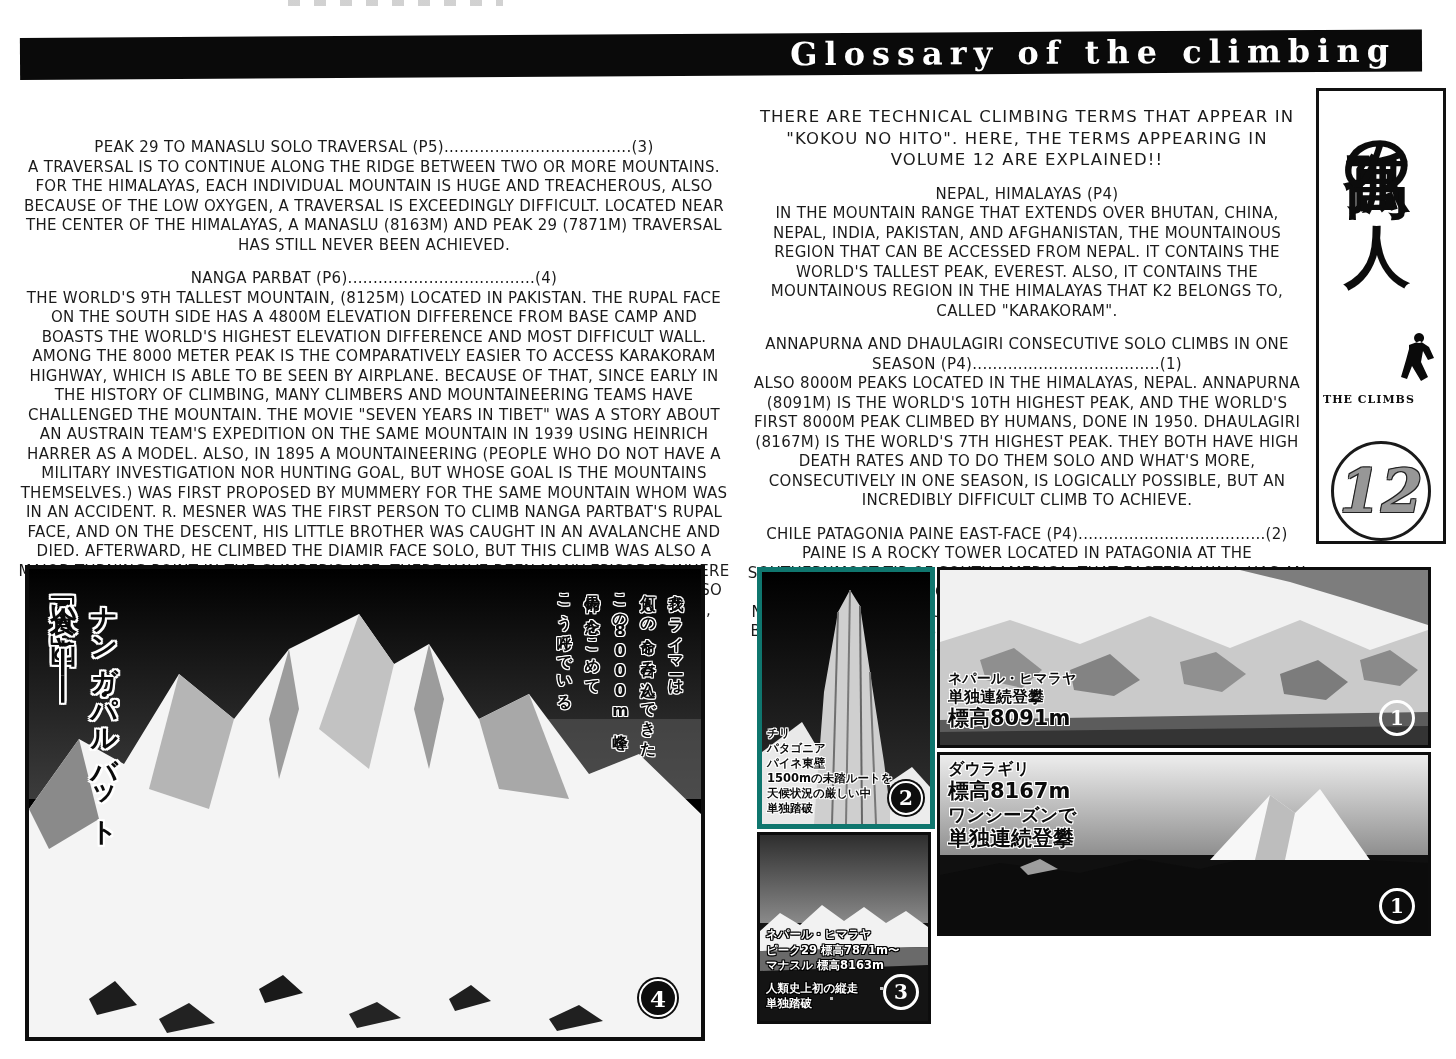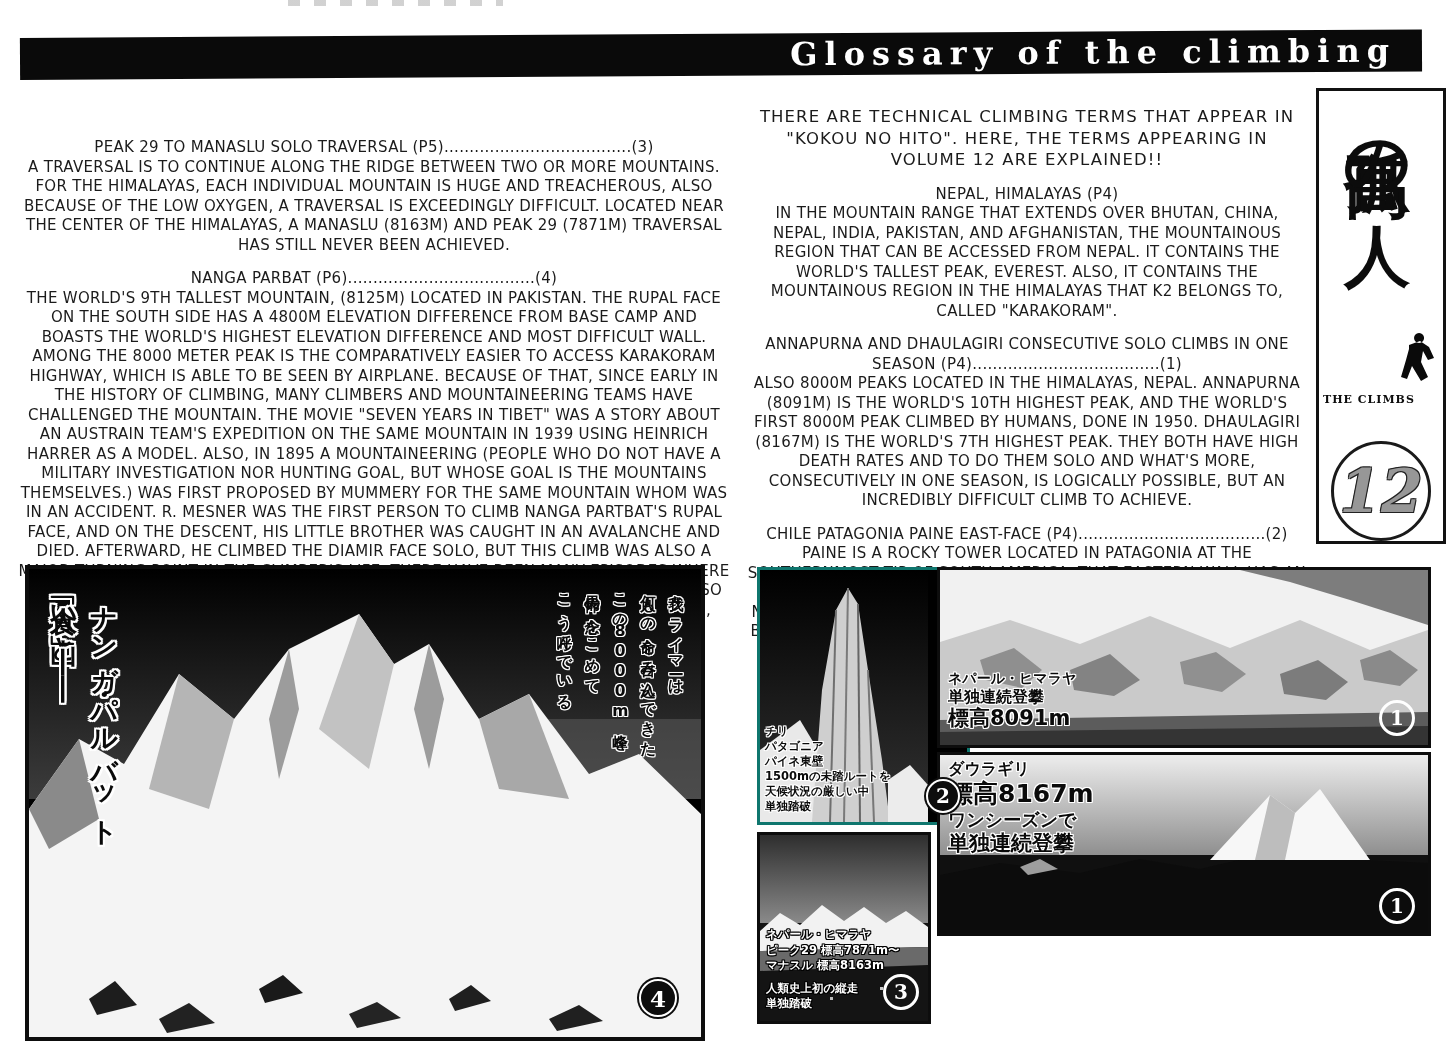--- a/index.html
+++ b/index.html
@@ -33,21 +33,21 @@
   .climber-sil{position:absolute;right:4px;top:240px;}
   .volume-circle{position:absolute;bottom:0;left:50%;transform:translateX(-50%);width:94px;height:94px;
     border:3px solid #1a1a1a;border-radius:50%;display:flex;align-items:center;justify-content:center;font-style:italic;}
   .volume-circle span{font-family:"DejaVu Serif",serif;font-weight:700;font-size:60px;color:#979797;
     text-shadow:1px 1px 0 #222,-1px -1px 0 #222,1px -1px 0 #222,-1px 1px 0 #222;}
 
   
   .photo{position:absolute;background:#000;overflow:hidden;}
   .photo svg{position:absolute;left:0;top:0;}
   .nanga{left:25px;top:565px;width:672px;height:468px;border:4px solid #0d0d0d;}
-  .paine{left:757px;top:567px;width:168px;height:252px;border:3px solid #0f766e;padding-left:39px;}
+  .paine{left:757px;top:567px;width:168px;height:252px;border:5px solid #0f766e;}
   .peak29{left:757px;top:832px;width:168px;height:186px;border:3px solid #0d0d0d;}
   .annapurna{left:937px;top:567px;width:488px;height:175px;border:3px solid #0d0d0d;}
   .dhaulagiri{left:937px;top:752px;width:488px;height:178px;border:3px solid #0d0d0d;}
 
   
   .vtext{writing-mode:vertical-rl;}
   .upright{text-orientation:upright;}
   .mixed{text-orientation:mixed;}
   .v-title{position:absolute;left:14px;top:18px;height:340px;font-weight:700;font-size:27px;line-height:1.5;}
   .v-quote{position:absolute;right:12px;top:14px;height:430px;font-weight:700;font-size:15.5px;
@@ -65,21 +65,21 @@
   .caption{position:absolute;font-weight:700;z-index:3;}
   .paine .caption{left:5px;bottom:8px;font-size:11.5px;line-height:1.3;}
   .peak29 .caption{left:6px;top:92px;font-size:11.5px;line-height:1.35;}
   .peak29 .caption .gap{margin-top:7px;}
   .annapurna .caption{left:8px;top:100px;line-height:1.2;}
   .annapurna .caption .l1{font-size:14px;}
   .annapurna .caption .l2{font-size:16px;}
   .annapurna .caption .l3{font-size:21px;}
   .dhaulagiri .caption{left:8px;top:4px;line-height:1.22;}
   .dhaulagiri .caption .l1{font-size:16px;}
-  .dhaulagiri .caption .l2{font-size:25px;}
+  .dhaulagiri .caption .l2{font-size:21px;}
   .dhaulagiri .caption .l3{font-size:18px;}
   .dhaulagiri .caption .l4{font-size:21px;}
 
   
   .badge{position:absolute;z-index:4;width:30px;height:30px;border-radius:50%;display:flex;align-items:center;
     justify-content:center;font-family:"DejaVu Serif",serif;font-weight:700;font-size:20px;}
   .badge.filled{background:#0d0d0d;color:#fff;border:2px solid #fff;box-shadow:0 0 0 2px #0d0d0d;}
   .badge.hollow{background:transparent;color:#fff;border:3px solid #fff;}
   .nanga .badge{right:24px;bottom:20px;width:34px;height:34px;font-size:23px;}
   .paine .badge{right:7px;bottom:9px;}

